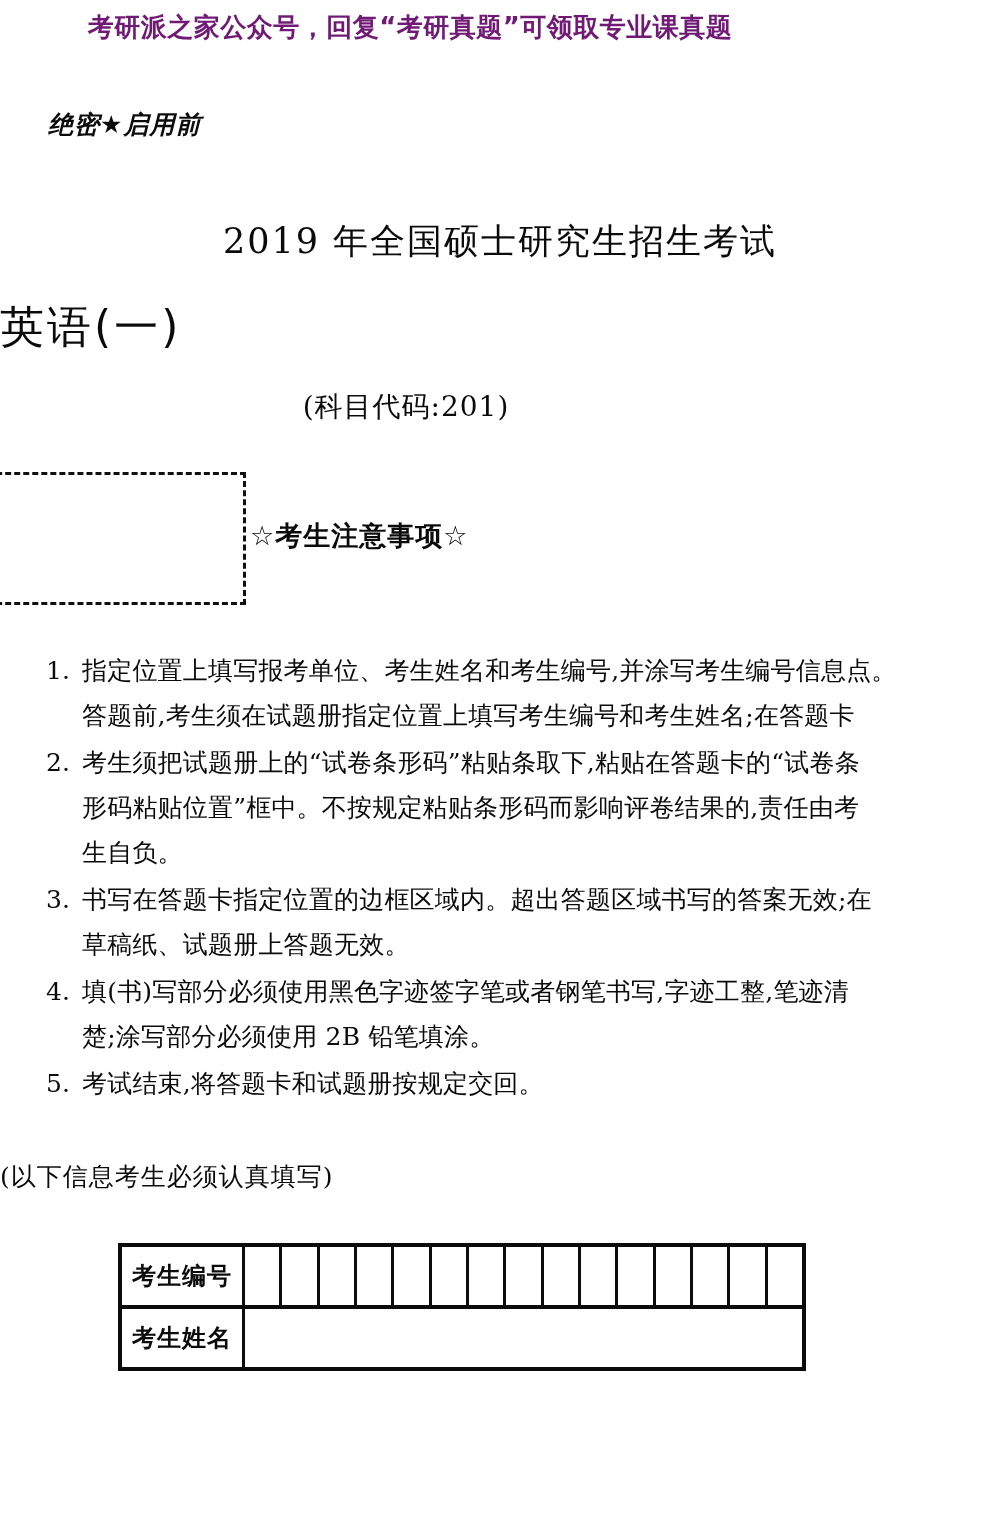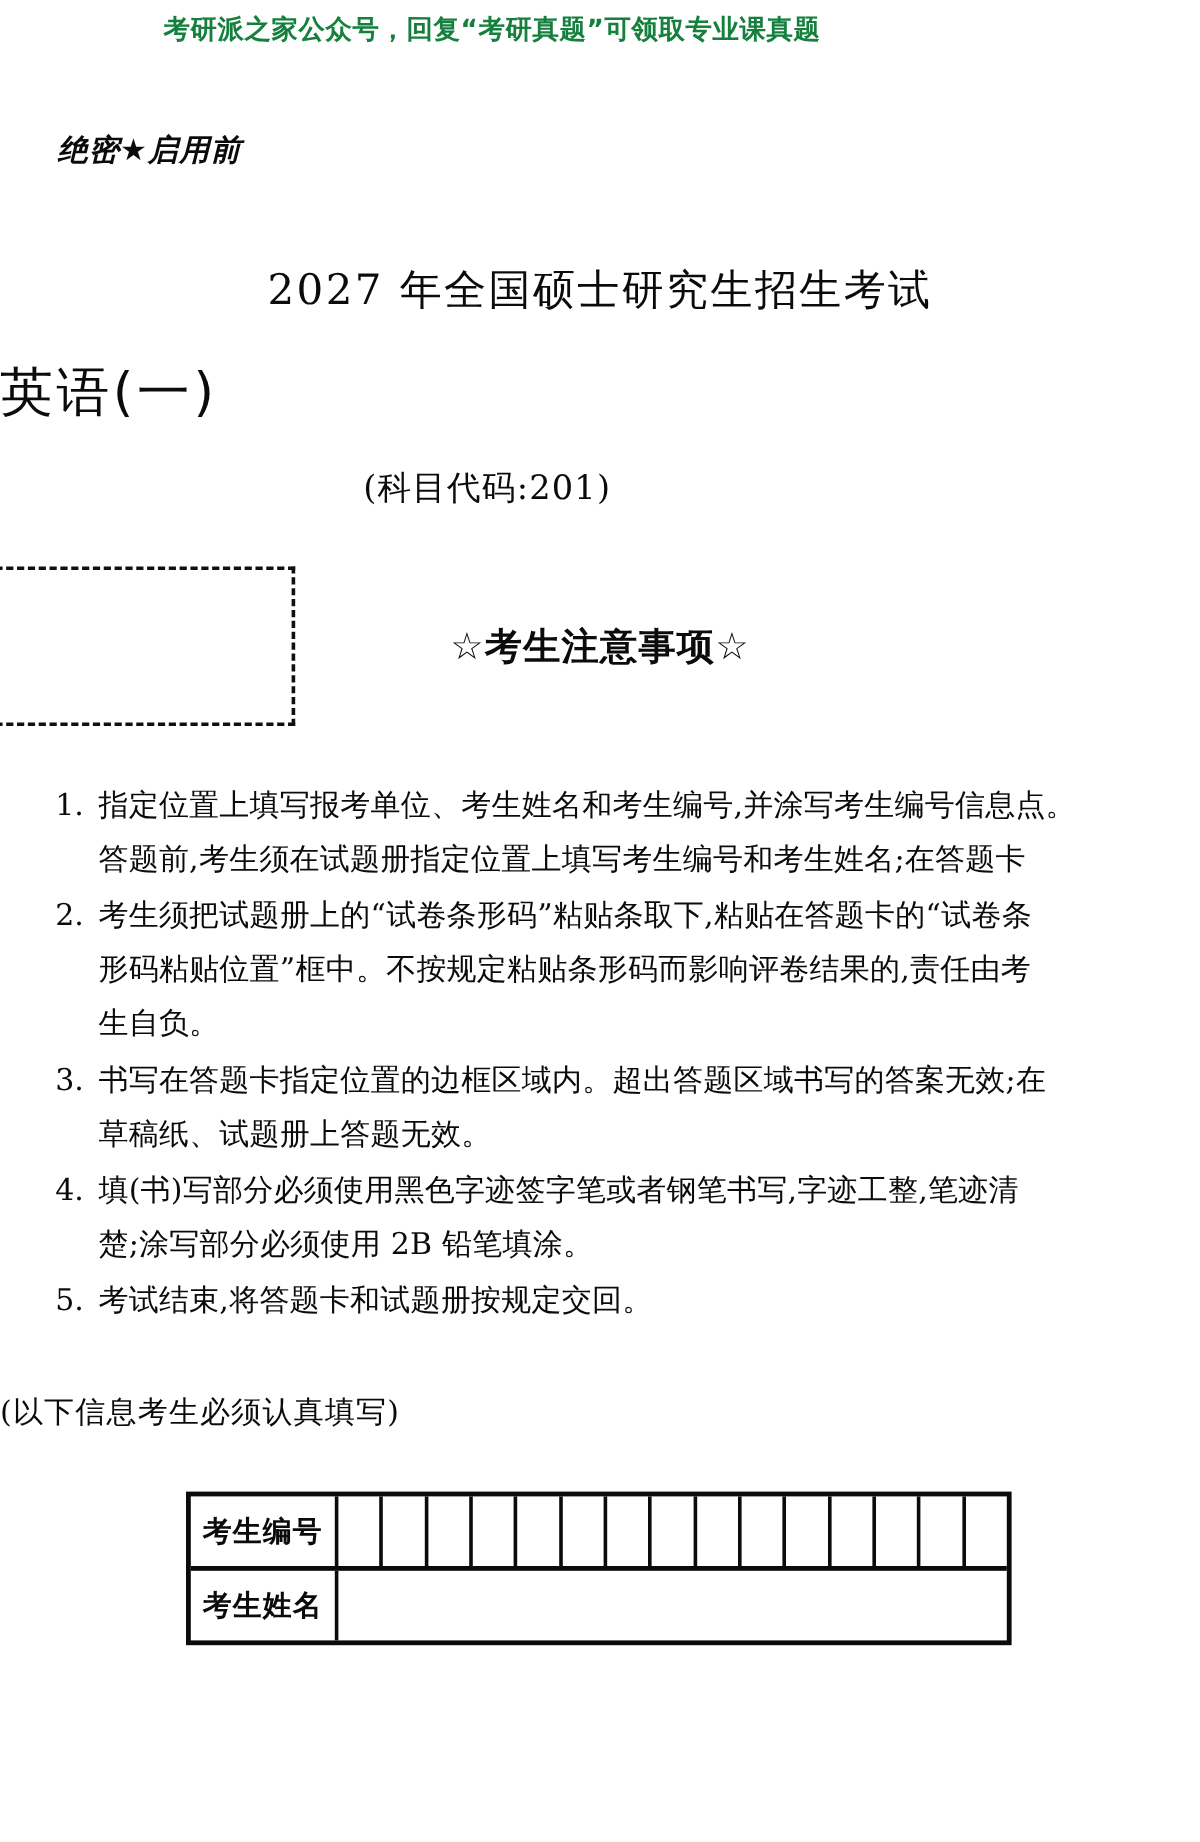--- a/index.html
+++ b/index.html
@@ -16,23 +16,23 @@
     overflow: hidden;
   }
 
   
   .promo-banner {
     position: absolute;
     top: 10px;
     left: 0;
     width: 820px;
     text-align: center;
-    color: #15803d;
-    font-family: "DejaVu Sans", "Liberation Sans", sans-serif;
-    font-size: 22px;
+    color: #701a75;
+    font-family: "DejaVu Sans", "Liberation Sans", sans-serif;
+    font-size: 26px;
     font-weight: 700;
     letter-spacing: 0.5px;
     white-space: nowrap;
   }
 
   
   .secrecy-label {
     position: absolute;
     top: 108px;
     left: 48px;
@@ -88,23 +88,22 @@
     box-sizing: border-box;
     background: transparent;
   }
 
   
   .notice-heading {
     position: absolute;
     top: 518px;
     left: 250px;
     width: 500px;
-    text-align: center;
-    font-family: "DejaVu Sans", "Liberation Sans", sans-serif;
-    font-size: 31px;
+    font-family: "DejaVu Sans", "Liberation Sans", sans-serif;
+    font-size: 27px;
     font-weight: 700;
     letter-spacing: 1px;
     white-space: nowrap;
   }
 
   
   .instructions {
     position: absolute;
     top: 648px;
     left: 46px;
@@ -147,21 +146,20 @@
     white-space: nowrap;
   }
   .info-table {
     position: absolute;
     top: 1243px;
     left: 118px;
     width: 688px;
     border: 4px solid #0b0b0b;
     box-sizing: border-box;
     background: #fff;
-    margin-left: 37px;
   }
   .info-row {
     display: flex;
     height: 58px;
   }
   .info-row.row-first {
     border-bottom: 4px solid #0b0b0b;
   }
   .info-label {
     flex: 0 0 123px;
@@ -192,21 +190,21 @@
     flex: 1 1 auto;
   }
 </style>
 </head>
 <body>
 
 <div class="promo-banner">考研派之家公众号，回复“考研真题”可领取专业课真题</div>
 
 <div class="secrecy-label">绝密★启用前</div>
 
-<div class="exam-title">2027 年全国硕士研究生招生考试</div>
+<div class="exam-title">2019 年全国硕士研究生招生考试</div>
 <div class="subject-title">英语(一)</div>
 <div class="subject-code">(科目代码:201)</div>
 
 <div class="barcode-box"></div>
 
 <div class="notice-heading">☆考生注意事项☆</div>
 
 <div class="instructions">
   <div class="instruction-item">
     <div class="instruction-num">1.</div>

